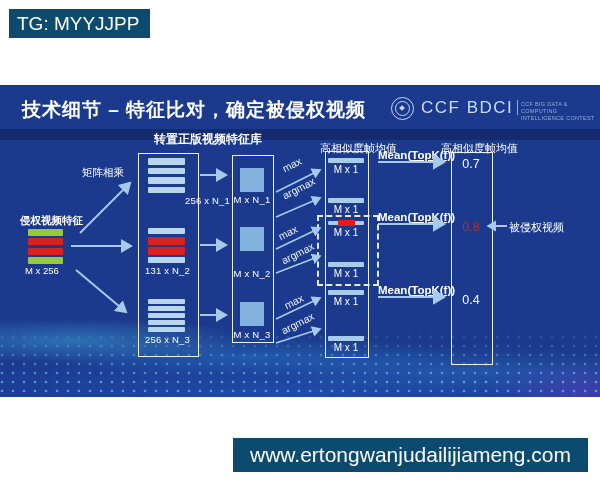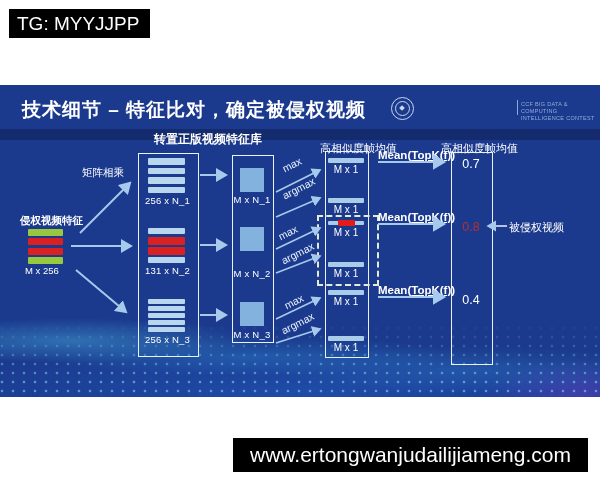--- a/index.html
+++ b/index.html
@@ -1,19 +1,19 @@
 <!DOCTYPE html>
 <html><head>
 <meta charset="utf-8">
 <style>
   html,body{margin:0;padding:0;background:#fff;}
   .page{position:relative;width:600px;height:480px;background:#ffffff;overflow:hidden;
         font-family:"Liberation Sans",sans-serif;}
   .abs{position:absolute;}
-  .wm{background:#000000;color:#fefefe;}
+  .wm{background:#0c4a6e;color:#fefefe;}
   .slide{background:#1b3a8e;overflow:hidden;}
   .darkband{background:rgba(6,12,44,.32);}
   .t{color:#ffffff;}
   .lblue{color:#cfe2f6;}
   .stripe{position:absolute;border-radius:1px;}
   .box{position:absolute;border:1.5px solid #e9f1fb;}
   .dims{position:absolute;color:#ffffff;text-align:center;font-size:9.5px;letter-spacing:.2px;}
   .mx1{position:absolute;color:#ffffff;text-align:center;font-size:10px;}
   .bar{position:absolute;background:#a9cce9;border-radius:1px;}
   .sq{position:absolute;background:#82b2dd;}
@@ -50,20 +50,21 @@
     <div class="waves" style="top:215px;"></div>
     <div class="dots" style="top:223px;"></div>
   </div>
 
   <div class="abs t" style="left:22px;top:97px;font-size:19px;font-weight:bold;letter-spacing:1px;">技术细节 – 特征比对，确定被侵权视频</div>
 
   <div class="sealring" style="left:391px;top:97px;width:21px;height:21px;">
     <div class="sealring" style="left:2.5px;top:2.5px;width:13px;height:13px;border-width:1px;"></div>
     <div class="abs" style="left:7.5px;top:7.5px;width:4px;height:4px;background:#c9d8f0;transform:rotate(45deg);"></div>
   </div>
+  <div class="abs lblue" style="left:421px;top:98px;font-size:17px;font-weight:300;letter-spacing:1.5px;color:#ccdaf2;"><span>CCF</span> <span>BDCI</span></div>
   <div class="abs" style="left:517px;top:100px;width:1px;height:15px;background:#8fa8d8;"></div>
   <div class="abs" style="left:521px;top:101px;font-size:5.5px;line-height:7px;color:#93abda;letter-spacing:.3px;">
     <div>CCF BIG DATA &amp; COMPUTING</div>
     <div>INTELLIGENCE CONTEST</div>
   </div>
 
   <div class="abs t" style="left:122px;top:131px;font-size:12px;font-weight:bold;margin-left:32px;">转置正版视频特征库</div>
   <div class="abs t" style="left:320px;top:141px;font-size:11px;">高相似度帧均值</div>
   <div class="abs t" style="left:441px;top:141px;font-size:11px;">高相似度帧均值</div>
   <div class="abs t" style="left:82px;top:166px;font-size:10.5px;">矩阵相乘</div>
@@ -76,21 +77,21 @@
     <div class="stripe" style="left:28px;top:257px;width:35px;height:7px;background:#98c83e;"></div>
   </div>
   <div class="abs t" style="left:25px;top:265px;width:42px;font-size:9.5px;">M x 256</div>
 
   <div class="box" style="left:138px;top:153px;width:59px;height:202px;"></div>
 
   <div class="stripe" style="left:148px;top:158px;width:37px;height:6.5px;background:#b9d6ef;"></div>
   <div class="stripe" style="left:148px;top:167.5px;width:37px;height:6.5px;background:#b9d6ef;"></div>
   <div class="stripe" style="left:148px;top:177px;width:37px;height:6.5px;background:#b9d6ef;"></div>
   <div class="stripe" style="left:148px;top:186.5px;width:37px;height:6.5px;background:#b9d6ef;"></div>
-  <div class="dims" style="left:138px;top:195px;width:59px;">256 x N_1</div>
+  <div class="dims" style="left:138px;top:195px;width:59px;padding-left:40px;">256 x N_1</div>
 
   <div class="stripe" style="left:148px;top:228px;width:37px;height:6px;background:#b9d6ef;"></div>
   <div class="stripe" style="left:148px;top:237px;width:37px;height:8px;background:#d92121;"></div>
   <div class="stripe" style="left:148px;top:247px;width:37px;height:8px;background:#d92121;"></div>
   <div class="stripe" style="left:148px;top:257px;width:37px;height:6px;background:#b9d6ef;"></div>
   <div class="dims" style="left:138px;top:265px;width:59px;">131 x N_2</div>
 
   <div class="stripe" style="left:148px;top:299px;width:37px;height:4.5px;background:#b9d6ef;"></div>
   <div class="stripe" style="left:148px;top:306px;width:37px;height:4.5px;background:#b9d6ef;"></div>
   <div class="stripe" style="left:148px;top:313px;width:37px;height:4.5px;background:#b9d6ef;"></div>

